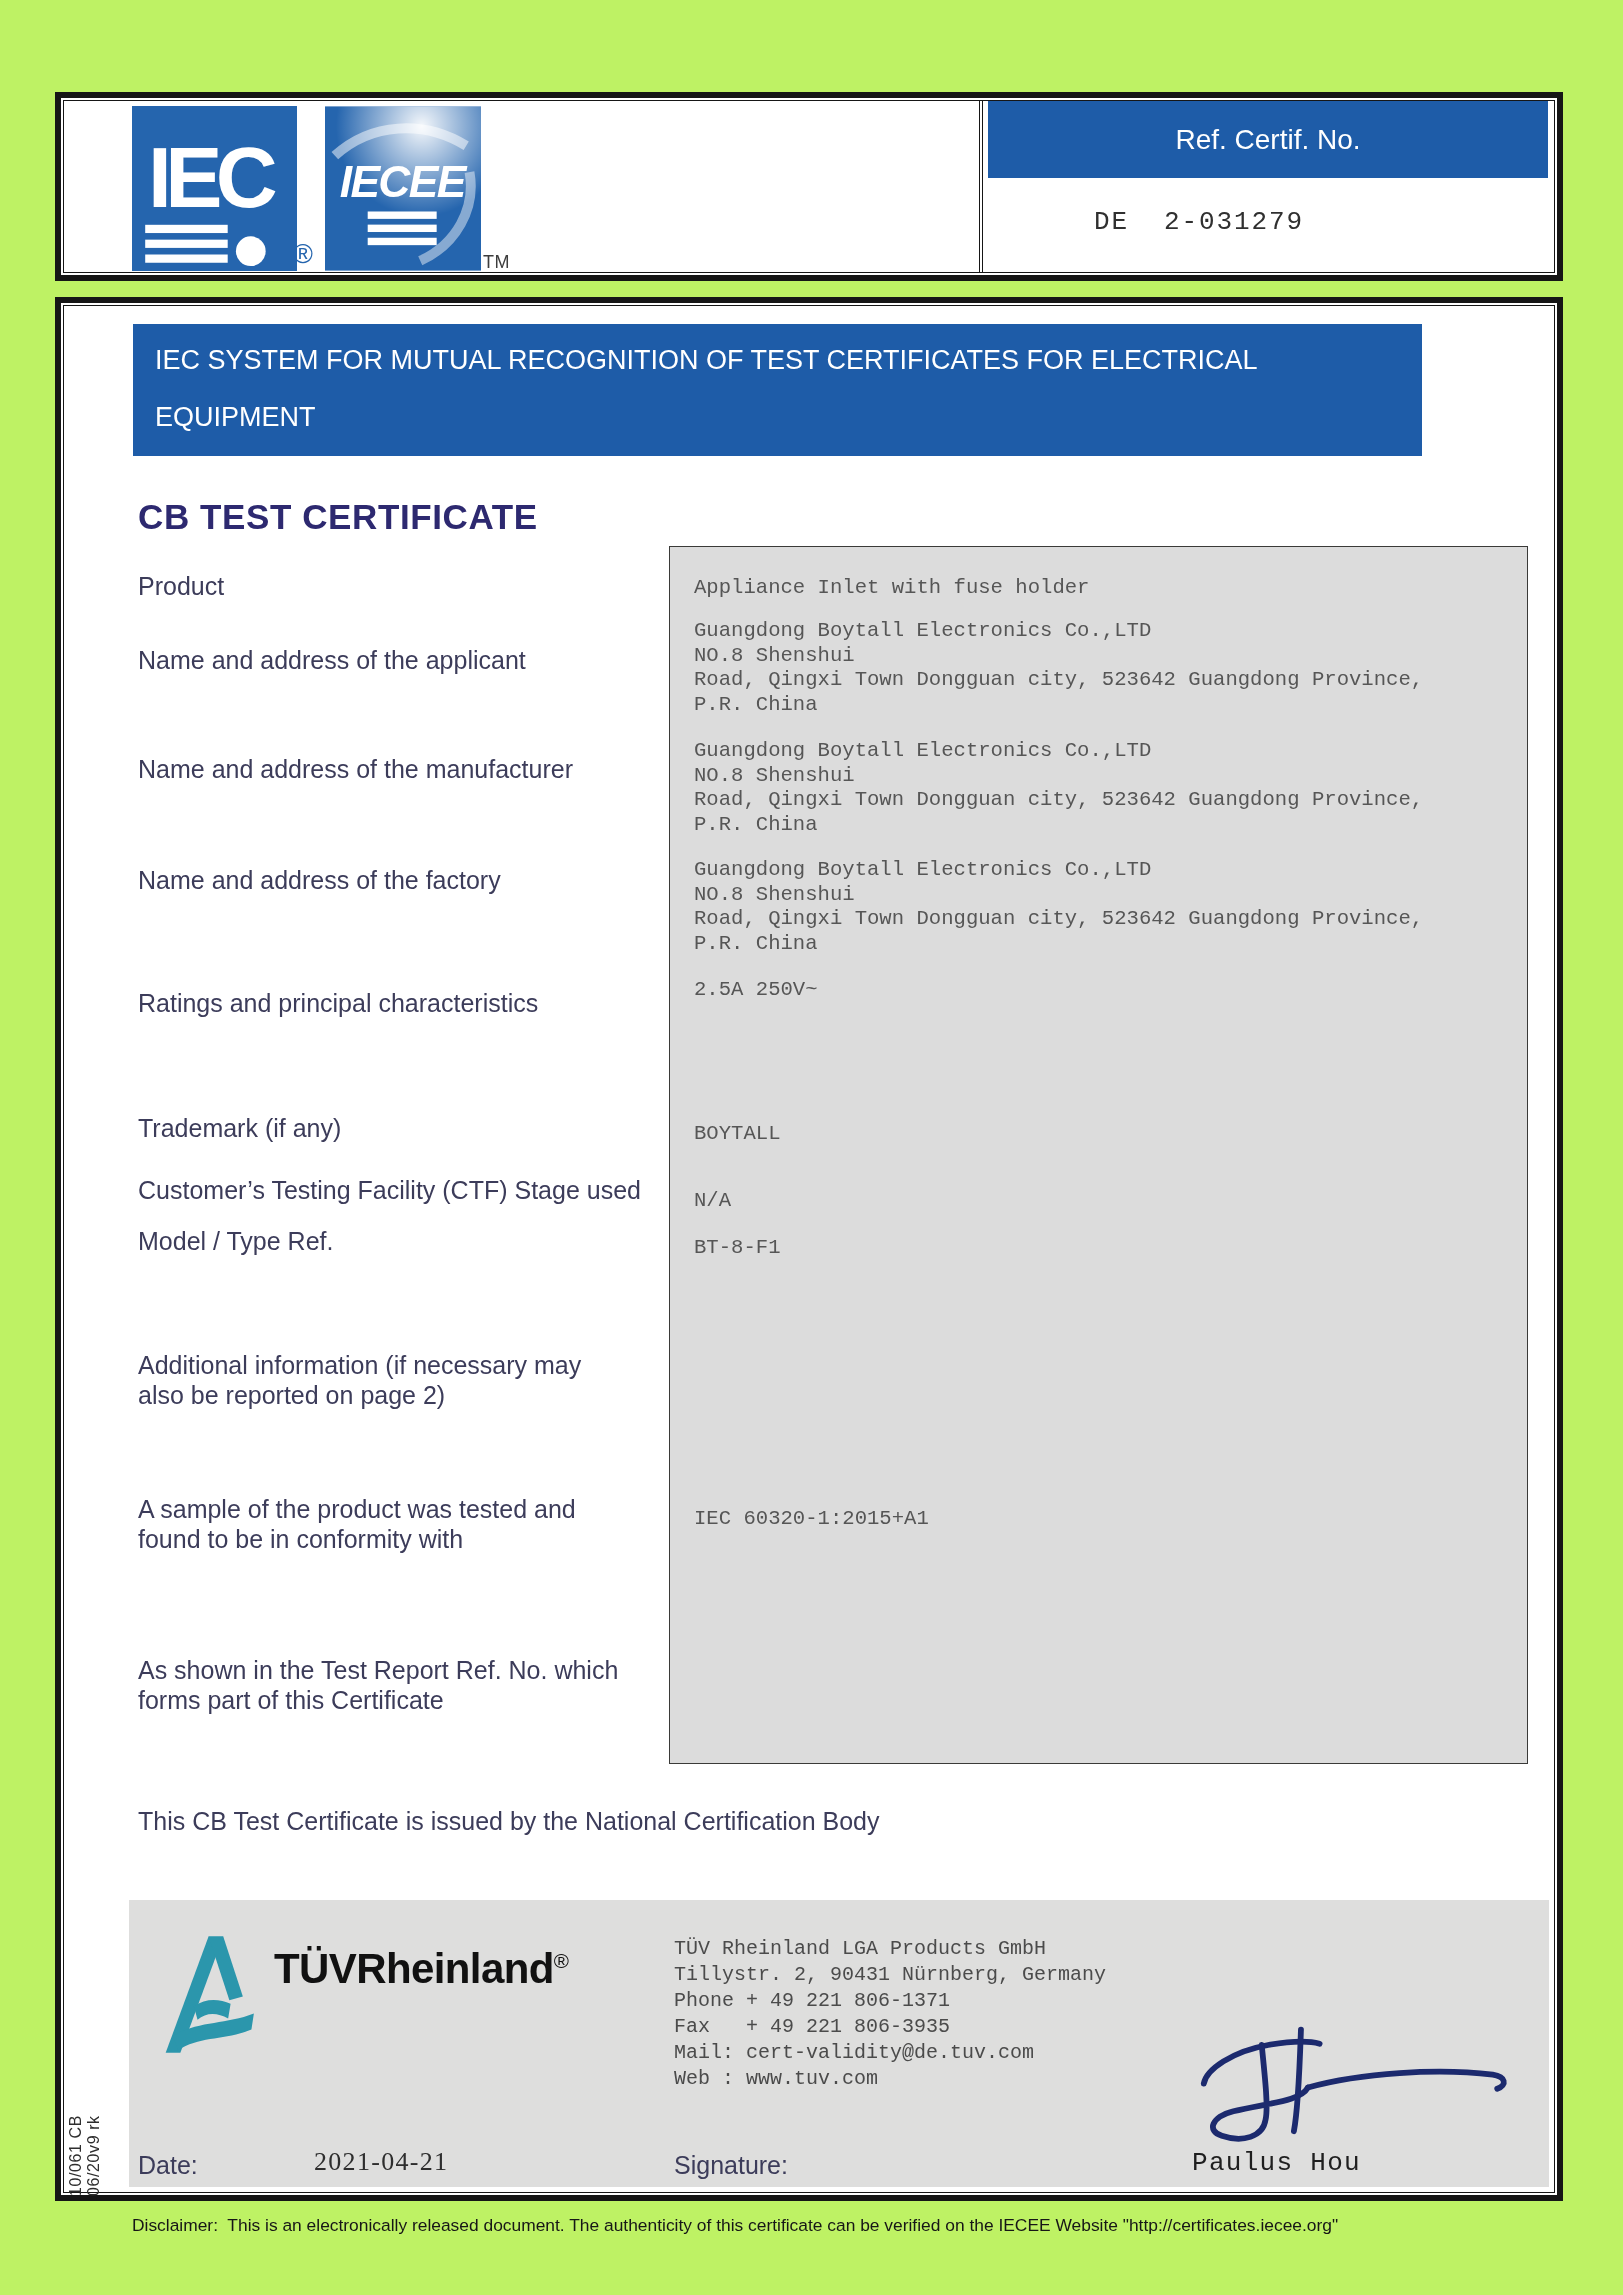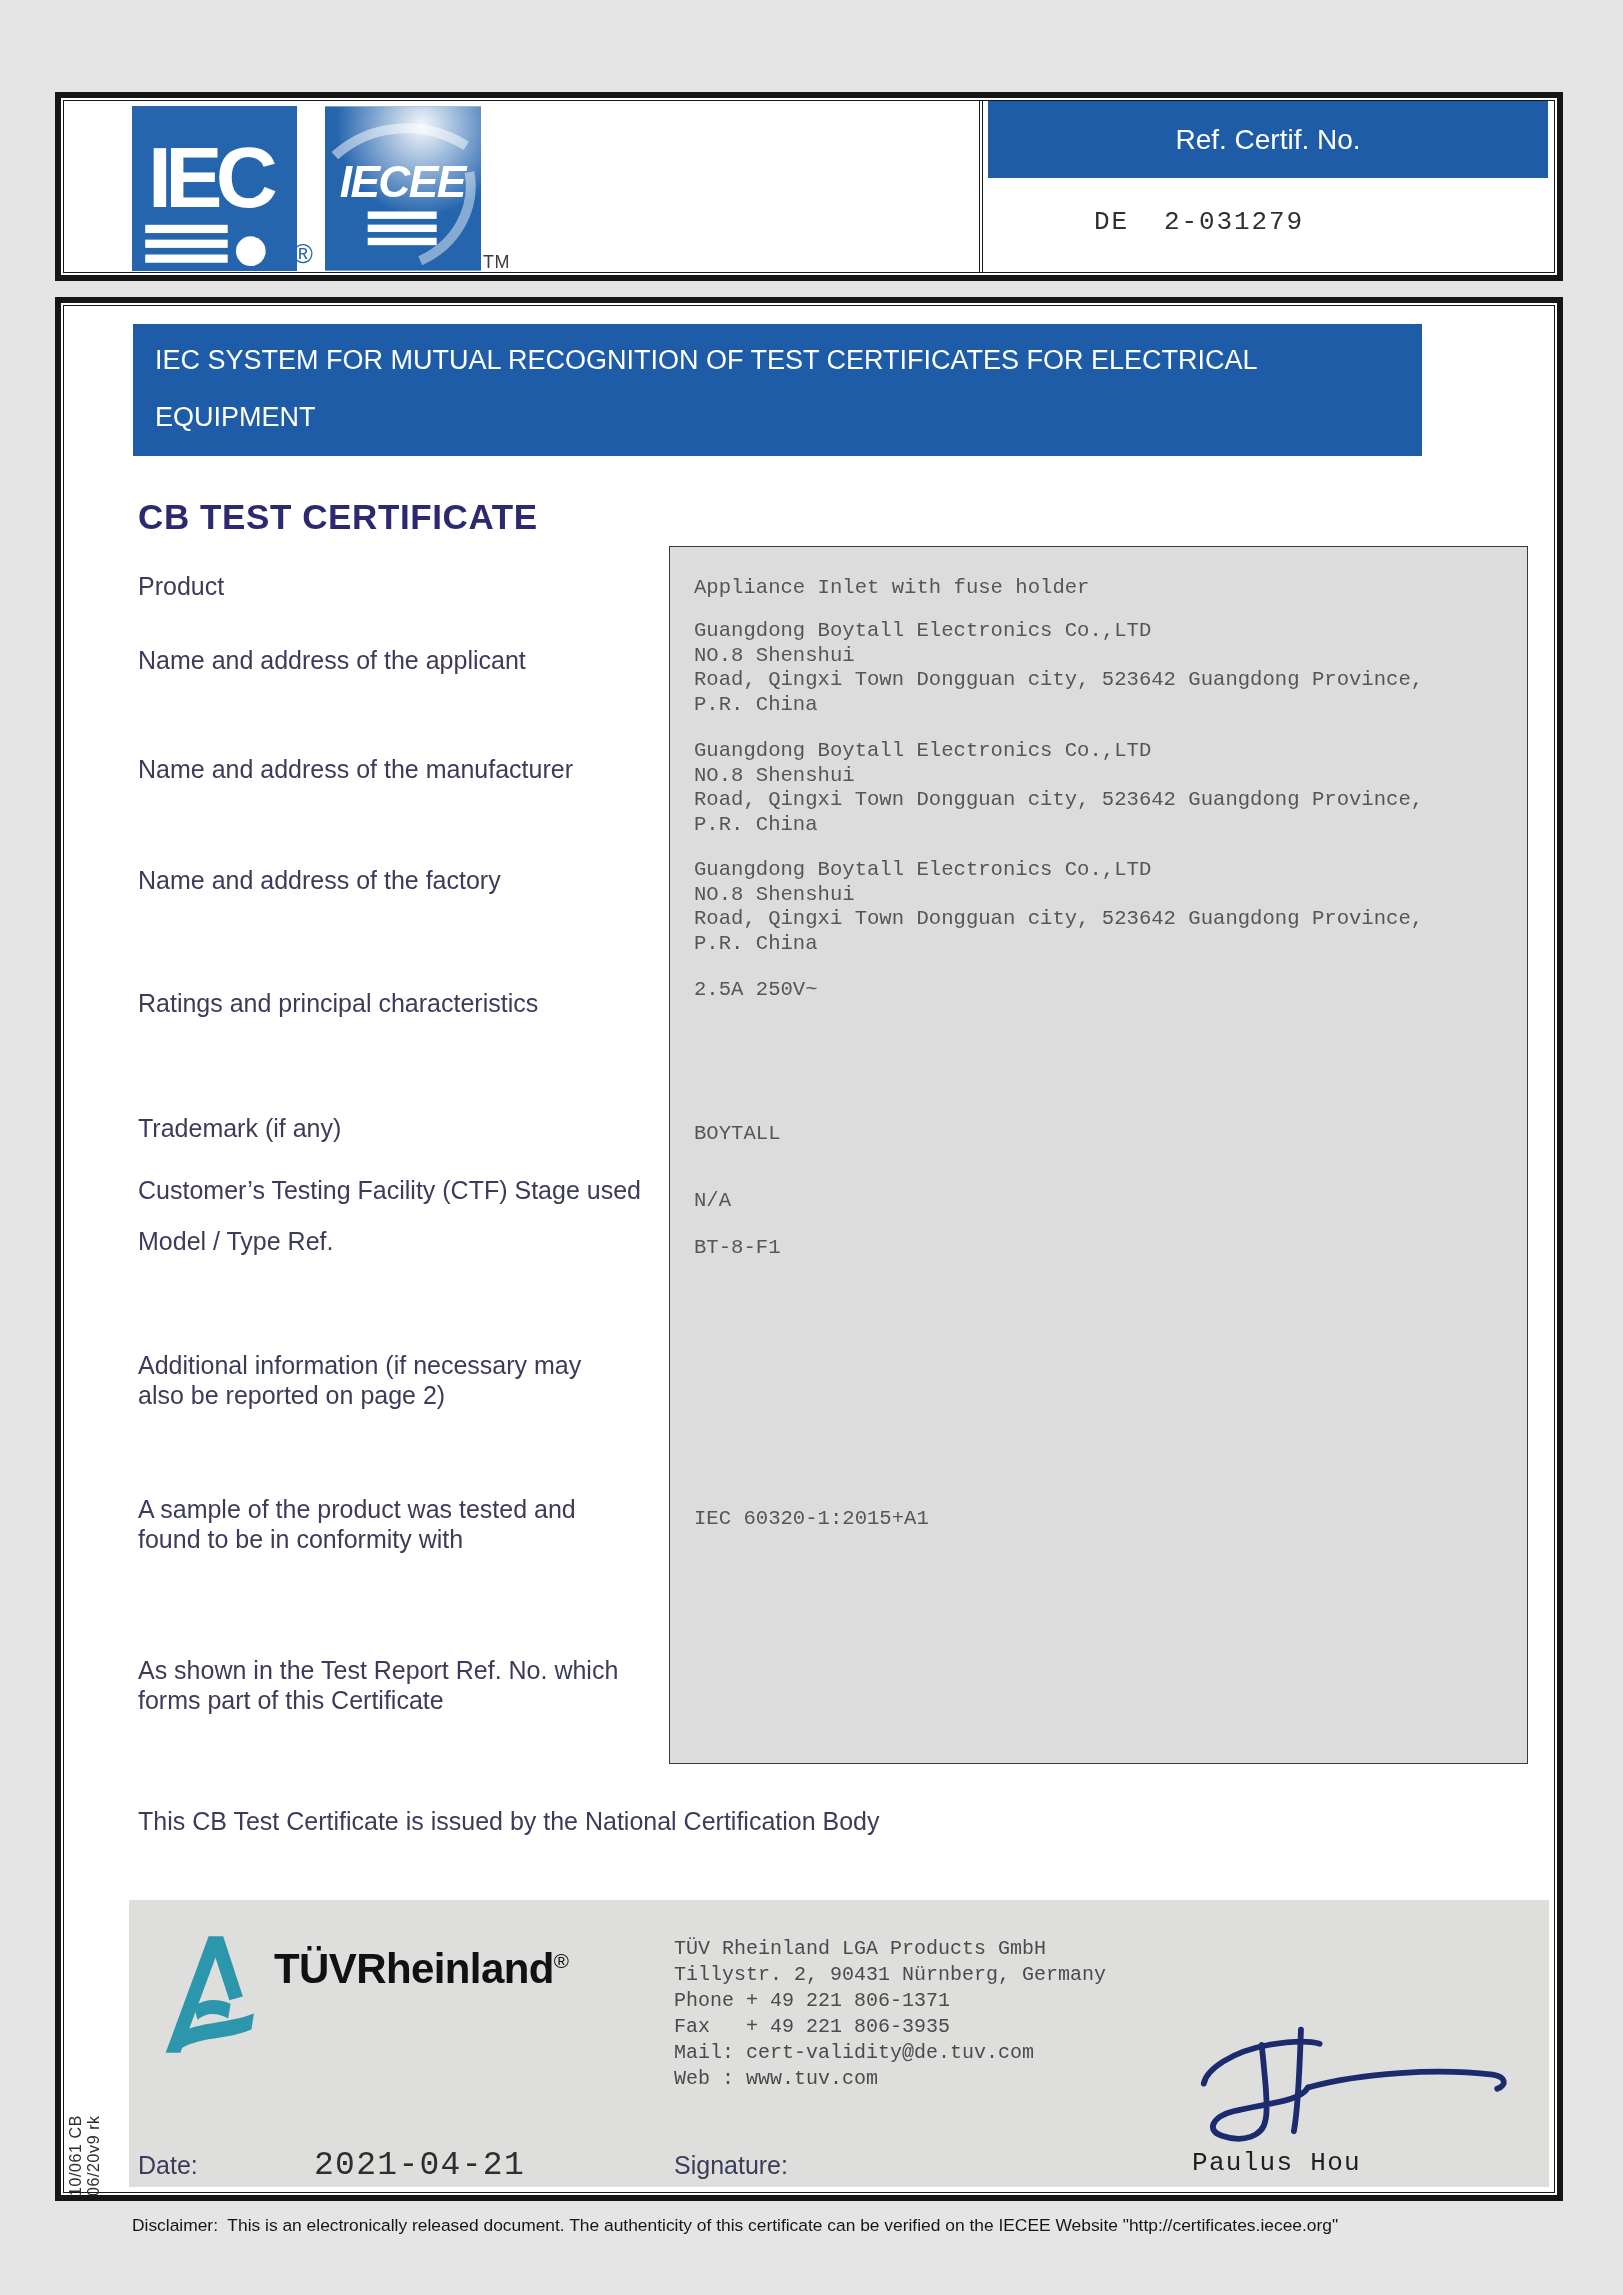--- a/index.html
+++ b/index.html
@@ -1,17 +1,17 @@
 <!DOCTYPE html>
 <html style="font-size:10.3px"><head>
 <meta charset="utf-8">
 <style>
   html,body { margin:0; padding:0; background:#ffffff; }
   body { width:1623px; height:2295px; position:relative; font-family:"Liberation Sans", sans-serif; }
-  .page { position:absolute; inset:0; background:#e5e5e5; overflow:hidden; }
+  .page { position:absolute; inset:0; background:#bef264; overflow:hidden; }
 
   
   .frame { position:absolute; border:6.4px solid #161616; background:#ffffff; box-sizing:border-box; }
   .frame::before { content:""; position:absolute; inset:1.9px; border:1.9px solid #161616; pointer-events:none; }
 
   .abs { position:absolute; }
   .prewrap { white-space:pre-wrap; }
 
   .blue-bg { background:#1E5CA8; }
 
@@ -35,21 +35,21 @@
   .issued-by { left:138px; top:1807px; font-size:25px; color:#3C3C5A; }
 
   .tuv-brand { left:274px; top:1945px; font-size:42px; font-weight:bold; color:#111111; letter-spacing:-0.6px; }
   .tuv-brand sup { font-size:20.6px; font-weight:normal; }
 
   .contact { left:674px; top:1936px; font-family:"Liberation Mono", monospace; font-size:20px; line-height:26px; color:#4B4B4B; }
 
   .signatory { left:1192px; top:2148px; font-family:"Liberation Mono", monospace; font-size:26px; letter-spacing:1.3px; color:#1F1F1F; }
 
   .date-label { left:138px; top:2151px; font-size:25px; color:#3C3C5A; }
-  .date-value { left:314px; top:2147px; font-family:Liberation Mono, monospace; font-size:33px; letter-spacing:1.3px; color:#2E2E2E; }
+  .date-value { left:314px; top:2147px; font-family:Liberation Serif, serif; font-size:26px; letter-spacing:1.3px; color:#2E2E2E; }
   .sig-label  { left:674px; top:2151px; font-size:25px; color:#3C3C5A; }
 
   .side-code { left:67px; top:2054px; height:142px; writing-mode:vertical-rl; transform:rotate(180deg);
                font-size:16px; color:#2E2E2E; letter-spacing:0.6px; }
 
   .disclaimer { left:132px; top:2215px; width:1416px; font-size:17.4px; color:#161616; }
 
   .mark-reg { left:293px; top:239px; font-size:27px; color:#2565AE; }
   .mark-tm  { left:483px; top:252px; font-size:18px; color:#3D3D3D; letter-spacing:0.6px; }
 </style>

